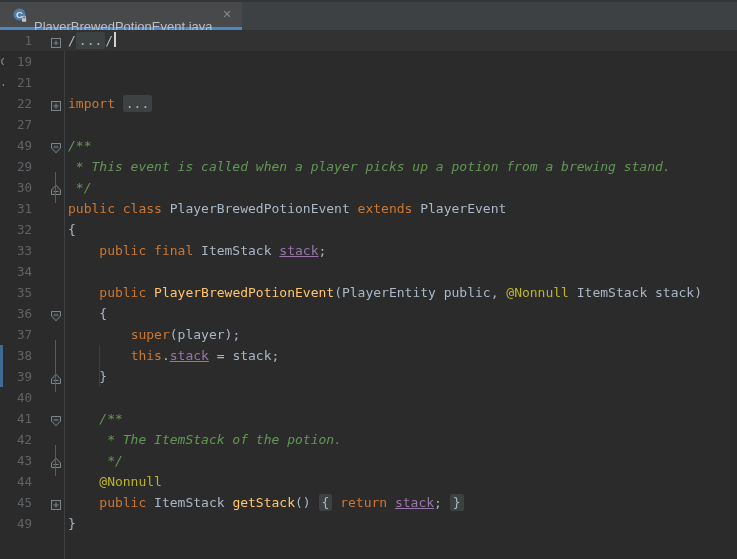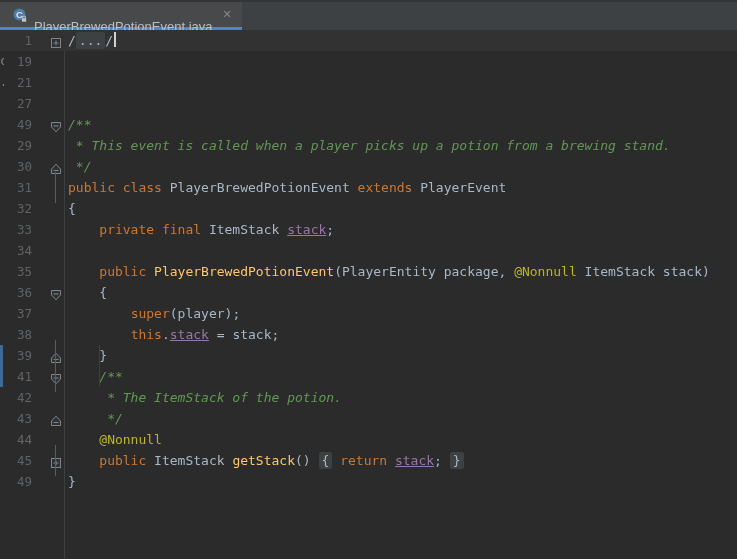--- a/index.html
+++ b/index.html
@@ -106,20 +106,31 @@
           <span class="lnum">19</span>
           <div class="foldcol"></div>
           <div class="code"></div>
         </div>
         <div class="line">
           <span class="lnum">21</span>
           <div class="foldcol"></div>
           <div class="code"></div>
         </div>
         <div class="line">
+          <span class="lnum">22</span>
+          <div class="foldcol">
+            <span class="fold-marker"><svg width="12" height="12" viewBox="0 0 12 12">
+                <rect x="1.5" y="1.5" width="9" height="9" fill="#2F3234" stroke="#7F8487"></rect>
+                <line x1="3.5" y1="6" x2="8.5" y2="6" stroke="#7F8487"></line>
+                <line x1="6" y1="3.5" x2="6" y2="8.5" stroke="#7F8487"></line>
+              </svg></span>
+          </div>
+          <div class="code"><span class="seg-kw">import</span><span class="seg-plain"> </span><span class="seg-fold">...</span></div>
+        </div>
+        <div class="line">
           <span class="lnum">27</span>
           <div class="foldcol"></div>
           <div class="code"></div>
         </div>
         <div class="line">
           <span class="lnum">49</span>
           <div class="foldcol">
             <span class="fold-marker"><svg width="12" height="12" viewBox="0 0 12 12">
                 <path d="M1.5 1.5 H10.5 V6 L6 10.8 L1.5 6 Z" fill="#2F3234" stroke="#7F8487"></path>
                 <line x1="3.5" y1="5" x2="8.5" y2="5" stroke="#7F8487"></line>
@@ -148,31 +159,31 @@
           <div class="code"><span class="seg-kw">public class </span><span class="seg-plain">PlayerBrewedPotionEvent </span><span class="seg-kw">extends</span><span class="seg-plain"> PlayerEvent</span></div>
         </div>
         <div class="line">
           <span class="lnum">32</span>
           <div class="foldcol"></div>
           <div class="code"><span class="seg-plain">{</span></div>
         </div>
         <div class="line">
           <span class="lnum">33</span>
           <div class="foldcol"></div>
-          <div class="code"><span class="seg-plain">    </span><span class="seg-kw">private final</span><span class="seg-plain"> ItemStack </span><span class="seg-field">stack</span><span class="seg-plain">;</span></div>
+          <div class="code"><span class="seg-plain">    </span><span class="seg-kw">public final</span><span class="seg-plain"> ItemStack </span><span class="seg-field">stack</span><span class="seg-plain">;</span></div>
         </div>
         <div class="line">
           <span class="lnum">34</span>
           <div class="foldcol"></div>
           <div class="code"></div>
         </div>
         <div class="line">
           <span class="lnum">35</span>
           <div class="foldcol"></div>
-          <div class="code"><span class="seg-plain">    </span><span class="seg-kw">public </span><span class="seg-method">PlayerBrewedPotionEvent</span><span class="seg-plain">(PlayerEntity package, </span><span class="seg-anno">@Nonnull</span><span class="seg-plain"> ItemStack stack)</span></div>
+          <div class="code"><span class="seg-plain">    </span><span class="seg-kw">public </span><span class="seg-method">PlayerBrewedPotionEvent</span><span class="seg-plain">(PlayerEntity public, </span><span class="seg-anno">@Nonnull</span><span class="seg-plain"> ItemStack stack)</span></div>
         </div>
         <div class="line">
           <span class="lnum">36</span>
           <div class="foldcol">
             <span class="fold-marker"><svg width="12" height="12" viewBox="0 0 12 12">
                 <path d="M1.5 1.5 H10.5 V6 L6 10.8 L1.5 6 Z" fill="#2F3234" stroke="#7F8487"></path>
                 <line x1="3.5" y1="5" x2="8.5" y2="5" stroke="#7F8487"></line>
               </svg></span>
           </div>
           <div class="code"><span class="seg-plain">    {</span></div>
@@ -189,20 +200,25 @@
         </div>
         <div class="line">
           <span class="lnum">39</span>
           <div class="foldcol">
             <span class="fold-marker"><svg width="12" height="12" viewBox="0 0 12 12">
                 <path d="M1.5 10.5 H10.5 V6 L6 1.2 L1.5 6 Z" fill="#2F3234" stroke="#7F8487"></path>
                 <line x1="3.5" y1="7.5" x2="8.5" y2="7.5" stroke="#7F8487"></line>
               </svg></span>
           </div>
           <div class="code"><span class="seg-plain">    }</span></div>
+        </div>
+        <div class="line">
+          <span class="lnum">40</span>
+          <div class="foldcol"></div>
+          <div class="code"></div>
         </div>
         <div class="line">
           <span class="lnum">41</span>
           <div class="foldcol">
             <span class="fold-marker"><svg width="12" height="12" viewBox="0 0 12 12">
                 <path d="M1.5 1.5 H10.5 V6 L6 10.8 L1.5 6 Z" fill="#2F3234" stroke="#7F8487"></path>
                 <line x1="3.5" y1="5" x2="8.5" y2="5" stroke="#7F8487"></line>
               </svg></span>
           </div>
           <div class="code"><span class="seg-plain">    </span><span class="seg-comment">/**</span></div>

